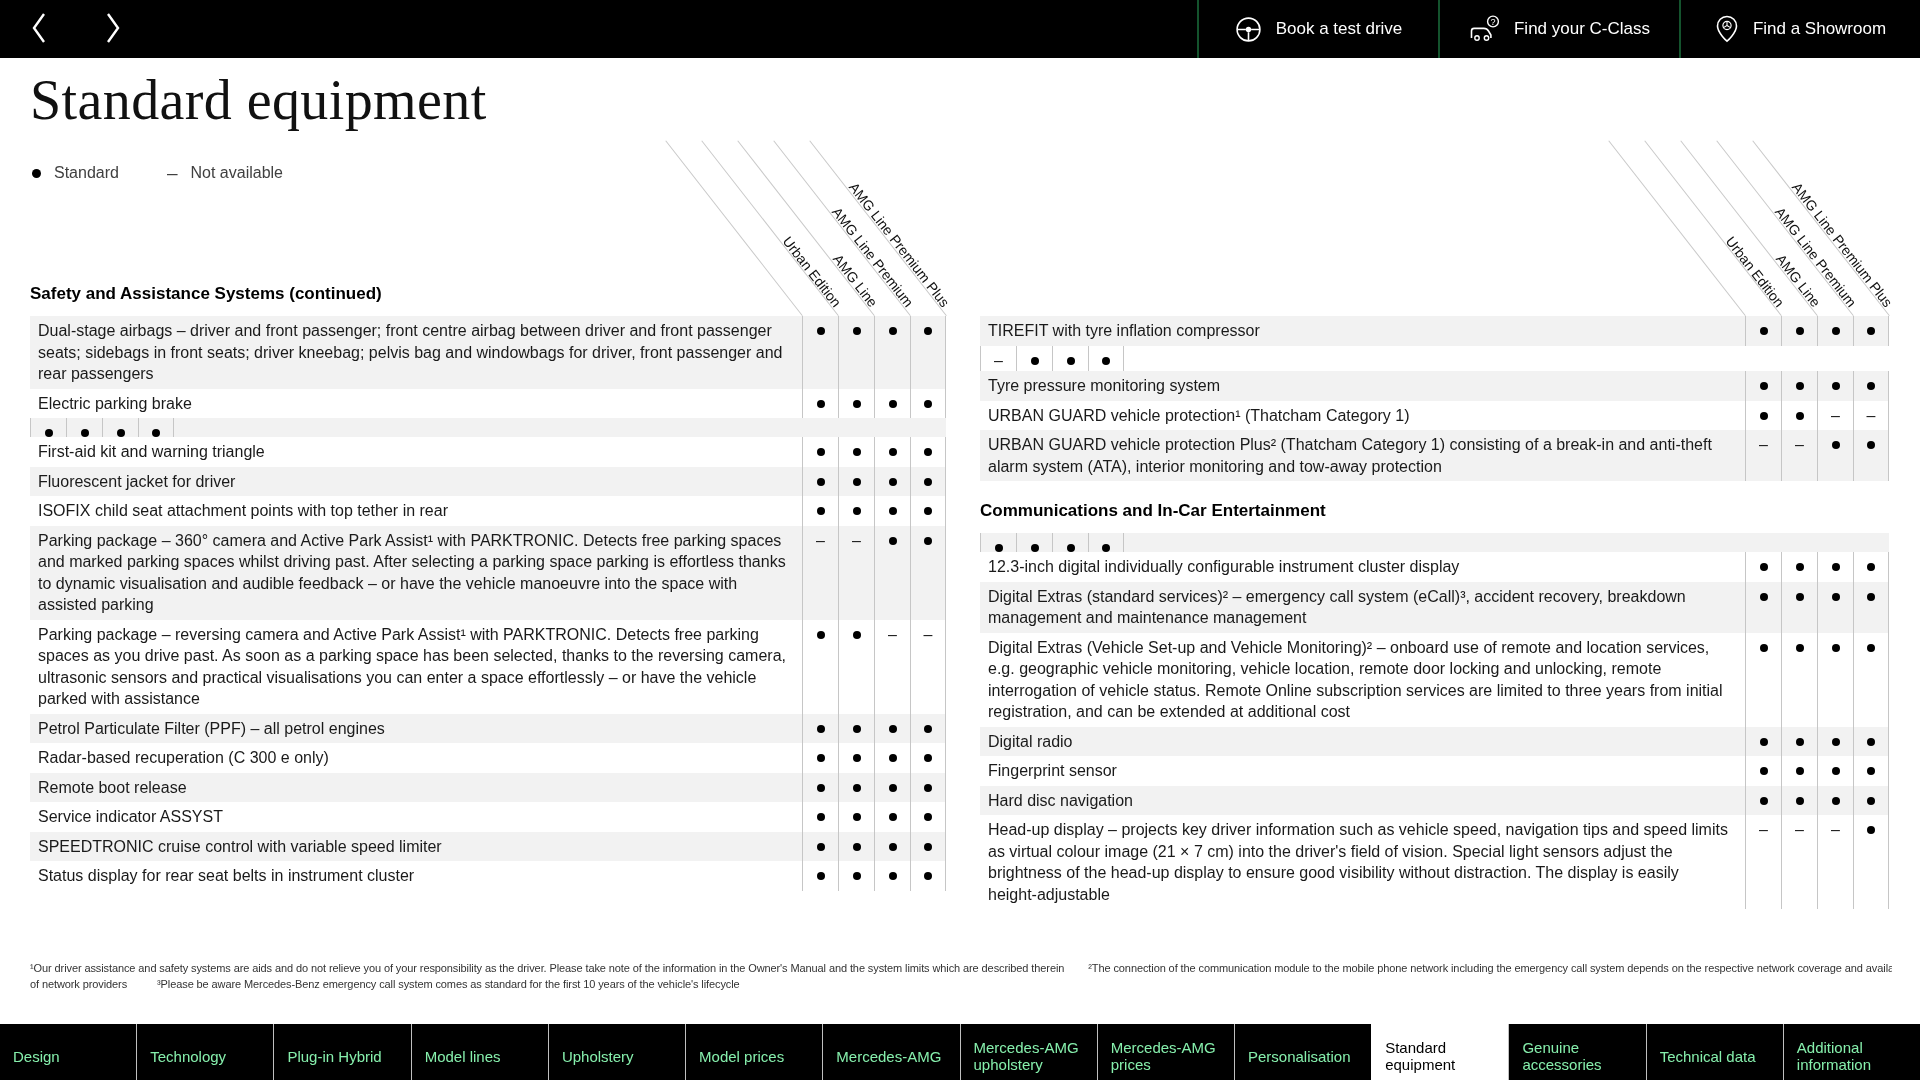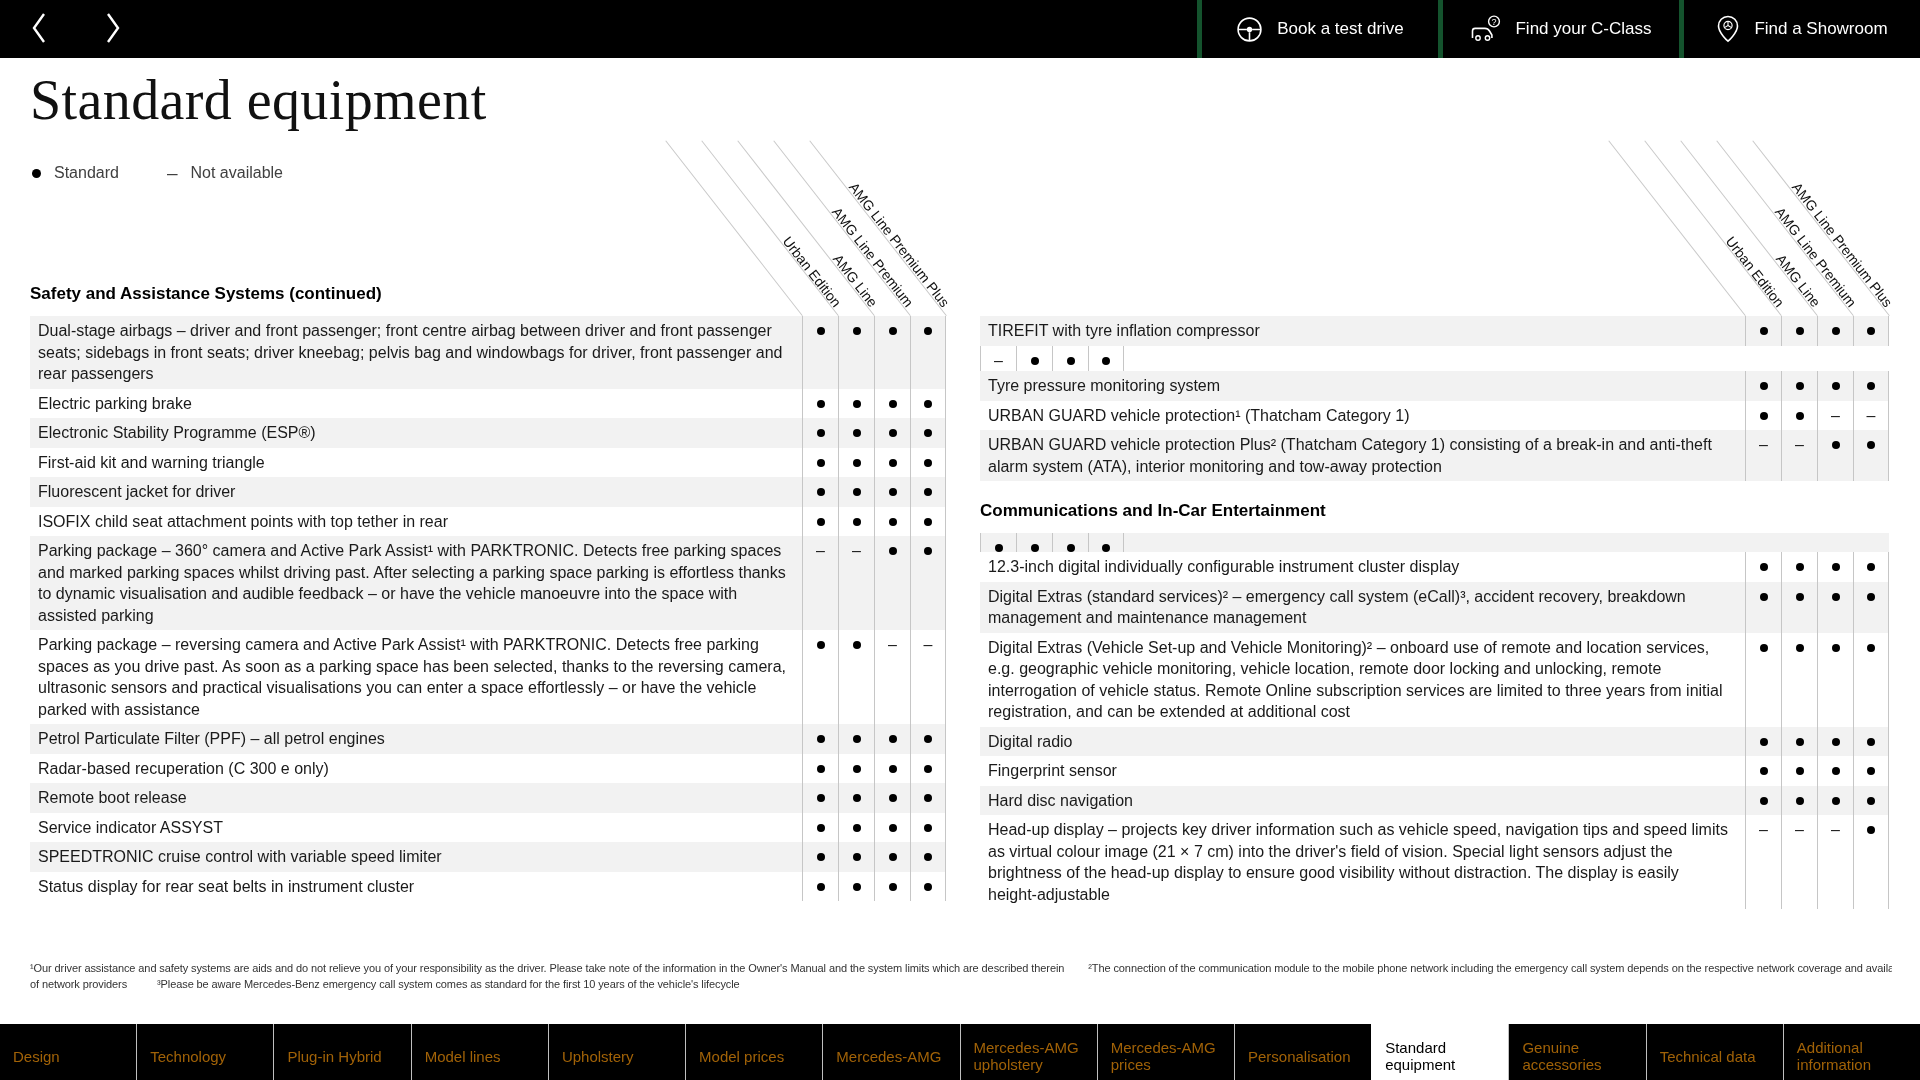--- a/index.html
+++ b/index.html
@@ -5,21 +5,21 @@
 <style>
   *{margin:0;padding:0;box-sizing:border-box}
   html,body{width:1920px;height:1080px}
   body{font-family:"Liberation Sans",sans-serif;background:#fff;color:#1a1a1a;position:relative;overflow:hidden}
 
   
   .topbar{position:absolute;top:0;left:0;width:1920px;height:58px;background:#000;display:flex;align-items:center;justify-content:space-between;z-index:5}
   .nav-arrows{display:flex;align-items:center;gap:56px;padding-left:30px;height:100%}
   .arrow-btn{background:none;border:none;cursor:pointer;display:flex;align-items:center;padding:0}
   .topbar-actions{display:flex;height:100%}
-  .tb-action{display:flex;align-items:center;justify-content:center;gap:14px;width:241px;height:100%;border:none;border-left:5px solid #14532d;background:#000;color:#fff;font-size:17px;cursor:pointer;font-family:inherit}
+  .tb-action{display:flex;align-items:center;justify-content:center;gap:14px;width:241px;height:100%;border:none;border-left:2px solid #14532d;background:#000;color:#fff;font-size:17px;cursor:pointer;font-family:inherit}
   .tb-icon{display:flex;align-items:center}
 
   
   h1.page-title{position:absolute;top:68px;left:30px;font-family:"Liberation Serif",serif;font-weight:400;font-size:56px;letter-spacing:.4px;color:#111}
   .legend{position:absolute;top:163px;left:32px;display:flex;gap:48px;font-size:16px;align-items:flex-end;color:#404040}
   .legend-item{display:flex;align-items:center;gap:13px}
   .legend-dot{width:9px;height:9px;border-radius:50%;background:#000}
   .legend-dash{font-size:19px;line-height:1;font-weight:400}
 
   
@@ -40,21 +40,21 @@
   .cell .dot{width:8px;height:8px;border-radius:50%;background:#000;margin-top:7px}
   .cell .dashv{font-size:16px;line-height:21.5px}
 
   
   .footnotes{position:absolute;left:30px;right:28px;top:960px;font-size:11px;line-height:16px;color:#333;letter-spacing:-0.1px}
   .fn-line1{display:flex;justify-content:space-between;gap:24px;white-space:nowrap;overflow:hidden}
   .fn-line2{display:flex;gap:30px;white-space:nowrap}
 
   
   .bottom-nav{position:absolute;left:0;bottom:0;width:1920px;height:56px;background:#000;display:flex;z-index:5}
-  .nav-tab{flex:1 1 0;display:block;border:none;border-left:1px solid rgba(255,255,255,.75);background:#000;color:#a16207;font-size:15px;line-height:17px;text-align:left;padding:8px 10px 0 13px;cursor:pointer;font-family:inherit}
+  .nav-tab{flex:1 1 0;display:block;border:none;border-left:1px solid rgba(255,255,255,.75);background:#000;color:#86efac;font-size:15px;line-height:17px;text-align:left;padding:8px 10px 0 13px;cursor:pointer;font-family:inherit}
   .nav-tab:first-child{border-left:none}
   .nav-tab.active{background:#fff;color:#000}
 </style>
 </head>
 <body>
 
 <div class="page">
 
   <header class="topbar">
     <div class="nav-arrows">
@@ -160,21 +160,20 @@
             <span class="dot"></span>
           </div>
           <div class="cell">
             <span class="dot"></span>
           </div>
           <div class="cell">
             <span class="dot"></span>
           </div>
         </div>
         <div class="row odd">
-          <div class="rlabel">Electronic Stability Programme (ESP®)</div>
           <div class="cell">
             <span class="dot"></span>
           </div>
           <div class="cell">
             <span class="dot"></span>
           </div>
           <div class="cell">
             <span class="dot"></span>
           </div>
           <div class="cell">

